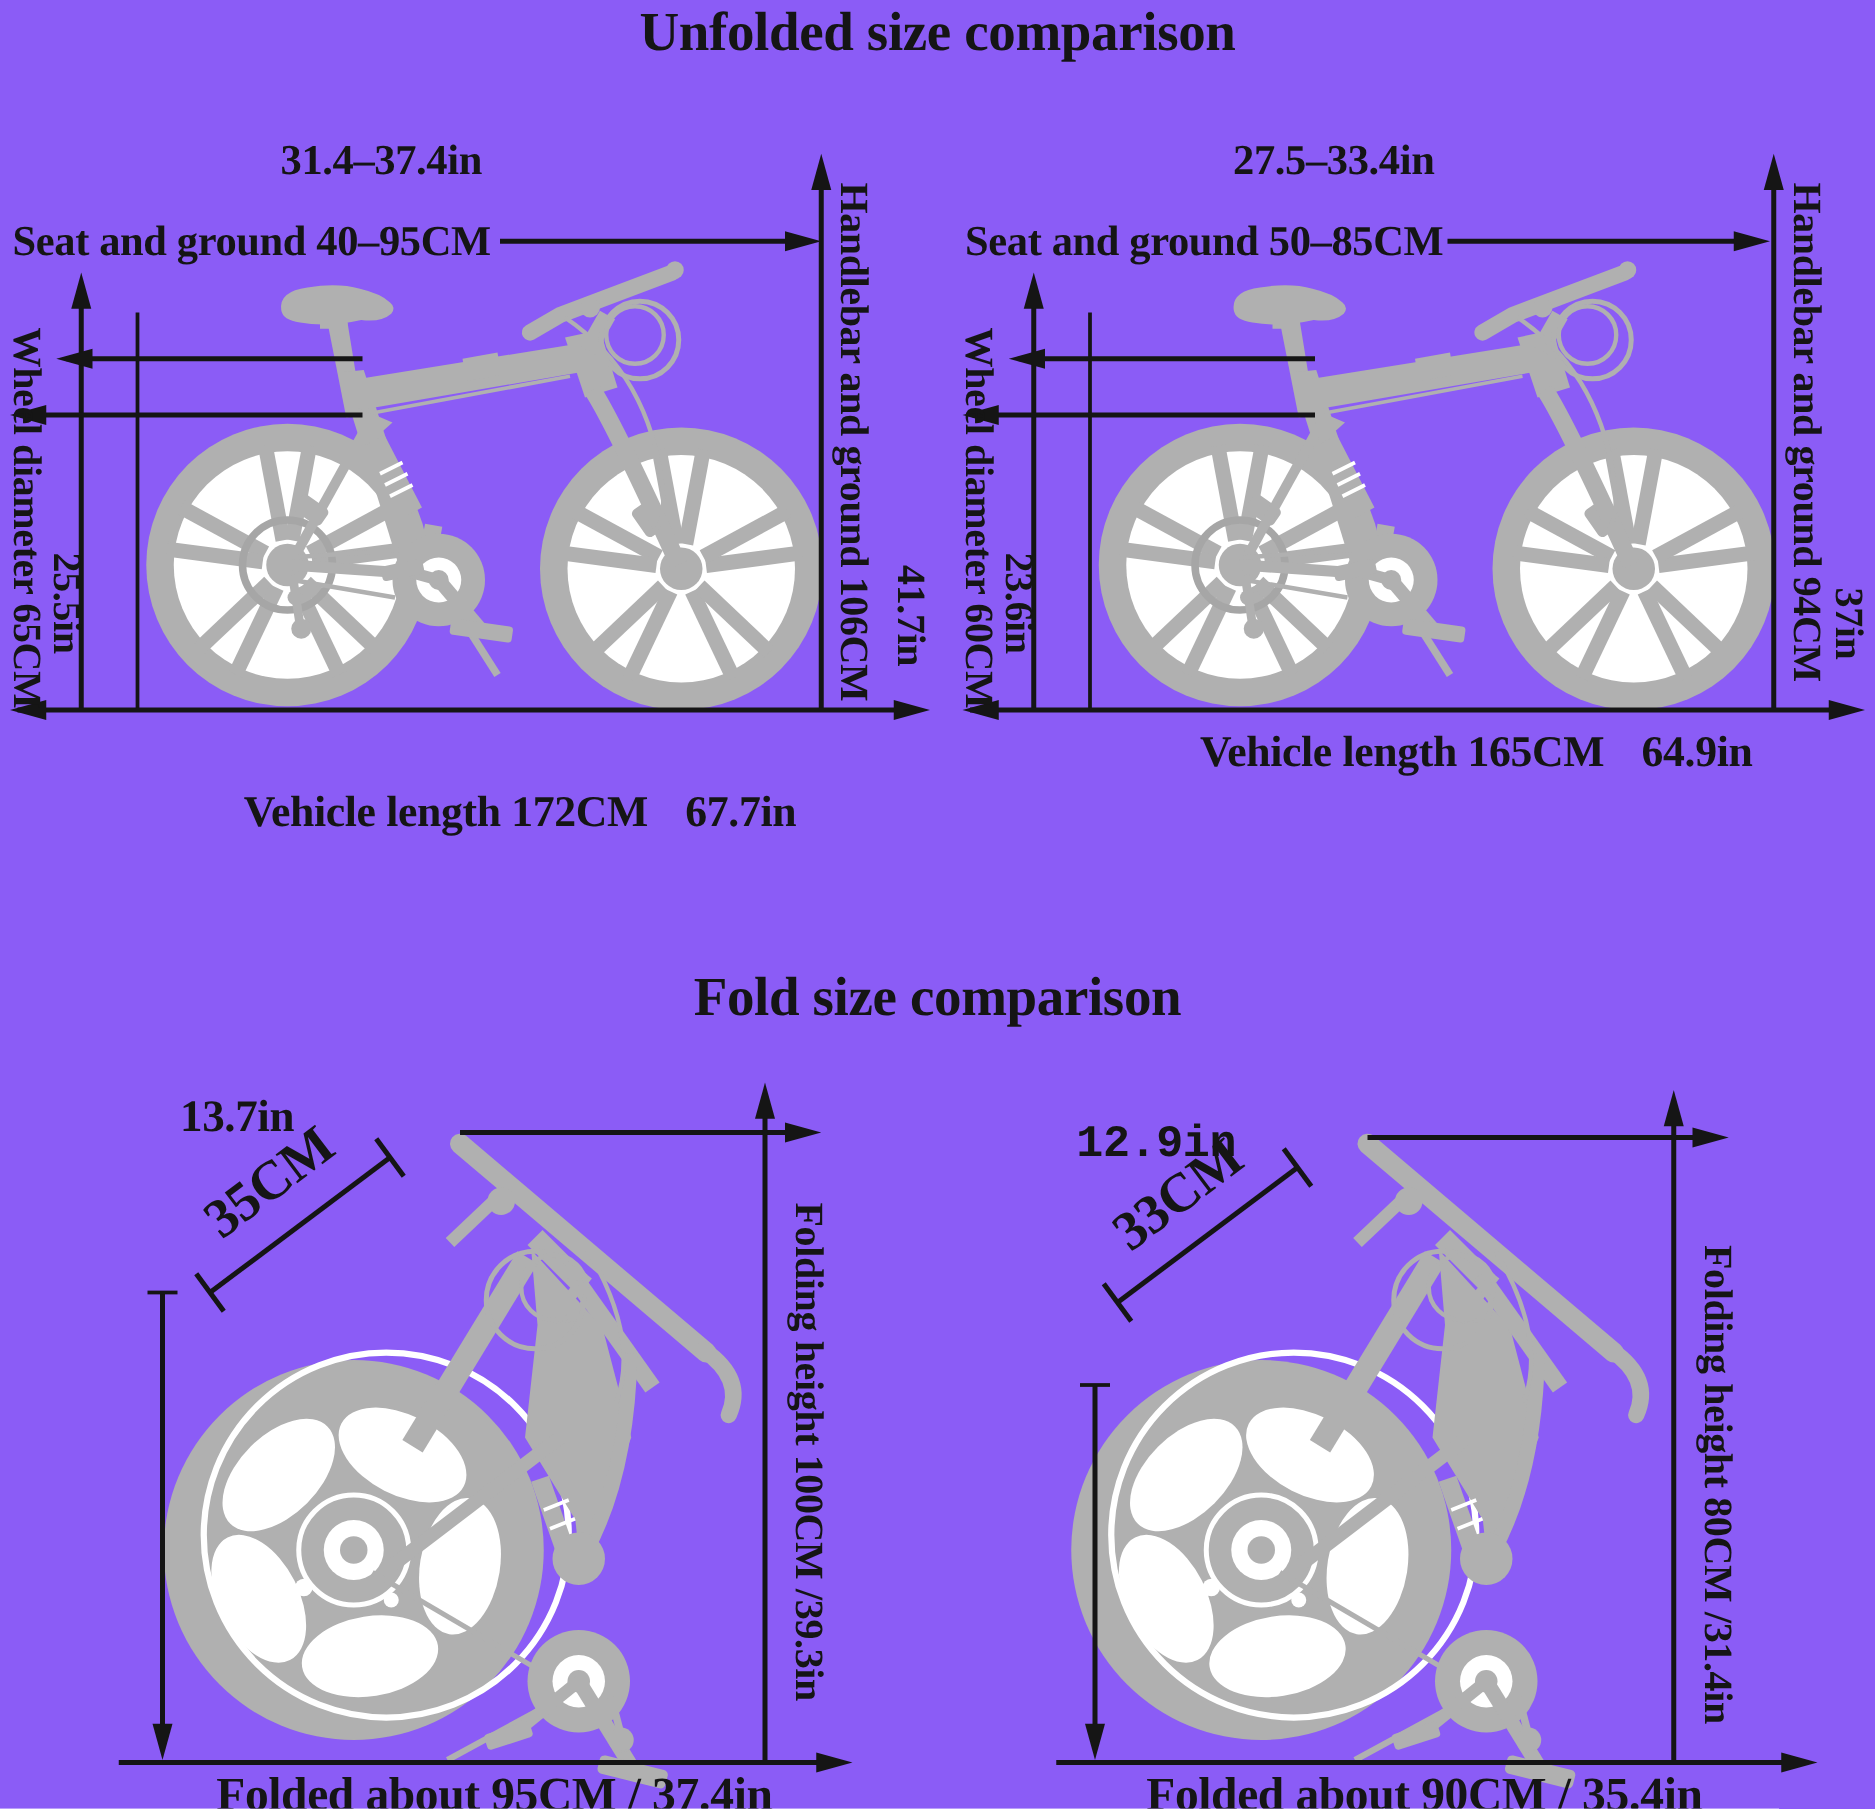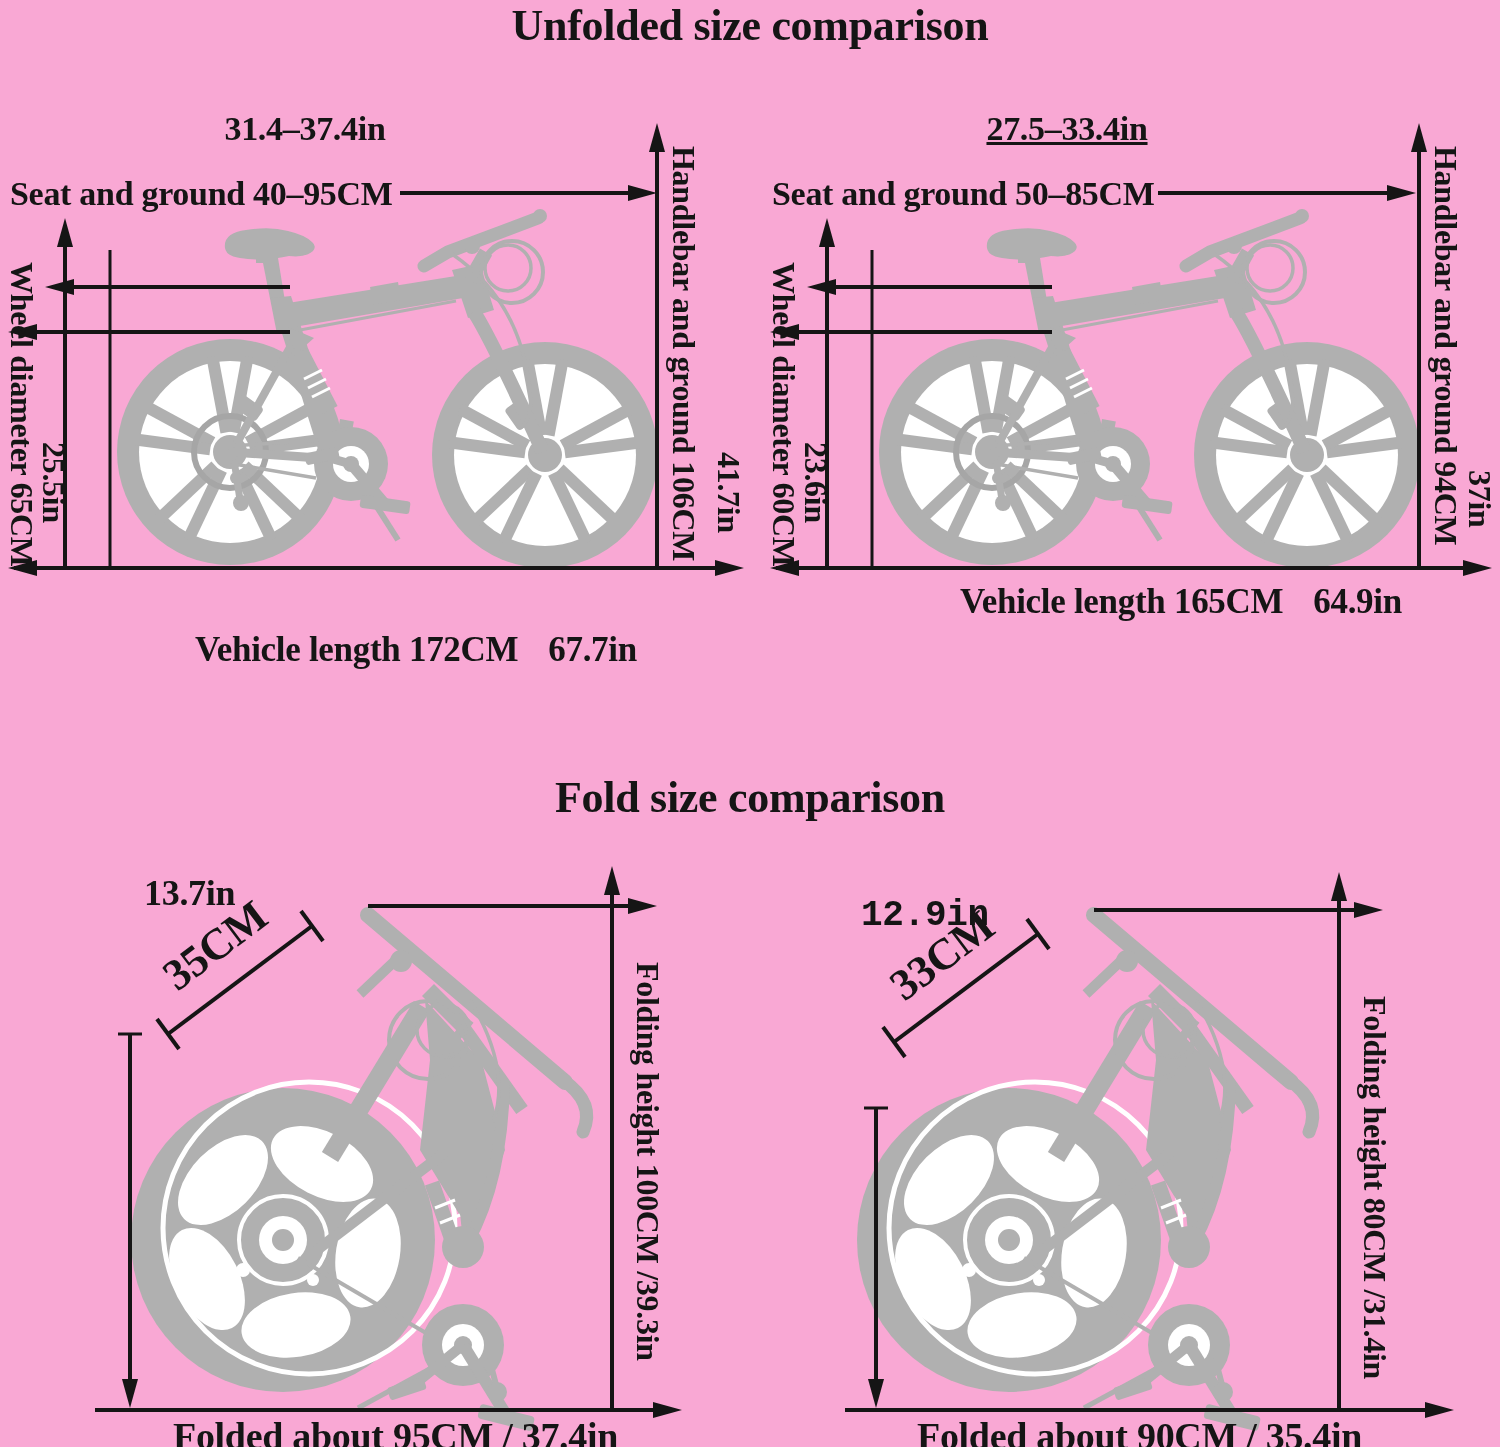--- a/index.html
+++ b/index.html
@@ -1,16 +1,16 @@
 <!DOCTYPE html>
 <html><head>
 <meta charset="utf-8">
 <style>
   html,body{margin:0;padding:0;background:#fff;}
-  #page{position:relative;width:1500px;height:1447px;background:#f9a8d4;overflow:hidden;
+  #page{position:relative;width:1500px;height:1447px;background:#8b5cf6;overflow:hidden;
         font-family:"Liberation Serif",serif;color:#151515;}
   svg.canvas{position:absolute;left:0;top:0;}
   .lbl{position:absolute;font-weight:700;white-space:nowrap;letter-spacing:-0.3px;color:#151515;}
   .vtext{transform-origin:0 0;transform:rotate(90deg);}
   .ctr{text-align:center;}
 </style>
 </head>
 <body>
 
 <div id="page">
@@ -203,21 +203,21 @@
 <div class="lbl ctr" style="left:150px;top:110px;width:310px;font-size:34px;">31.4–37.4in</div>
 <div class="lbl" style="left:10px;top:175px;font-size:34px;">Seat and ground 40–95CM</div>
 <div class="lbl vtext" style="left:40px;top:262px;font-size:32px;">Wheel diameter 65CM</div>
 <div class="lbl vtext" style="left:72px;top:442px;font-size:32px;">25.5in</div>
 <div class="lbl vtext" style="left:702px;top:146px;font-size:32px;">Handlebar and ground 106CM</div>
 <div class="lbl vtext" style="left:747px;top:452px;font-size:32px;">41.7in</div>
 <div class="lbl" style="left:195px;top:582px;font-size:35px;margin-top:48px;">
   <span>Vehicle length 172CM</span><span style="display:inline-block;width:30px;"></span><span>67.7in</span>
 </div>
 
-<div class="lbl ctr" style="left:912px;top:110px;width:310px;font-size:34px;text-decoration:underline;">27.5–33.4in</div>
+<div class="lbl ctr" style="left:912px;top:110px;width:310px;font-size:34px;">27.5–33.4in</div>
 <div class="lbl" style="left:772px;top:175px;font-size:34px;">Seat and ground 50–85CM</div>
 <div class="lbl vtext" style="left:802px;top:262px;font-size:32px;">Wheel diameter 60CM</div>
 <div class="lbl vtext" style="left:834px;top:442px;font-size:32px;">23.6in</div>
 <div class="lbl vtext" style="left:1464px;top:146px;font-size:32px;">Handlebar and ground 94CM</div>
 <div class="lbl vtext" style="left:1498px;top:470px;font-size:32px;">37in</div>
 <div class="lbl" style="left:960px;top:582px;font-size:35px;">
   <span>Vehicle length 165CM</span><span style="display:inline-block;width:30px;"></span><span>64.9in</span>
 </div>
 
 <div class="lbl ctr" style="left:0;top:772px;width:1500px;font-size:44px;">Fold size comparison</div>

